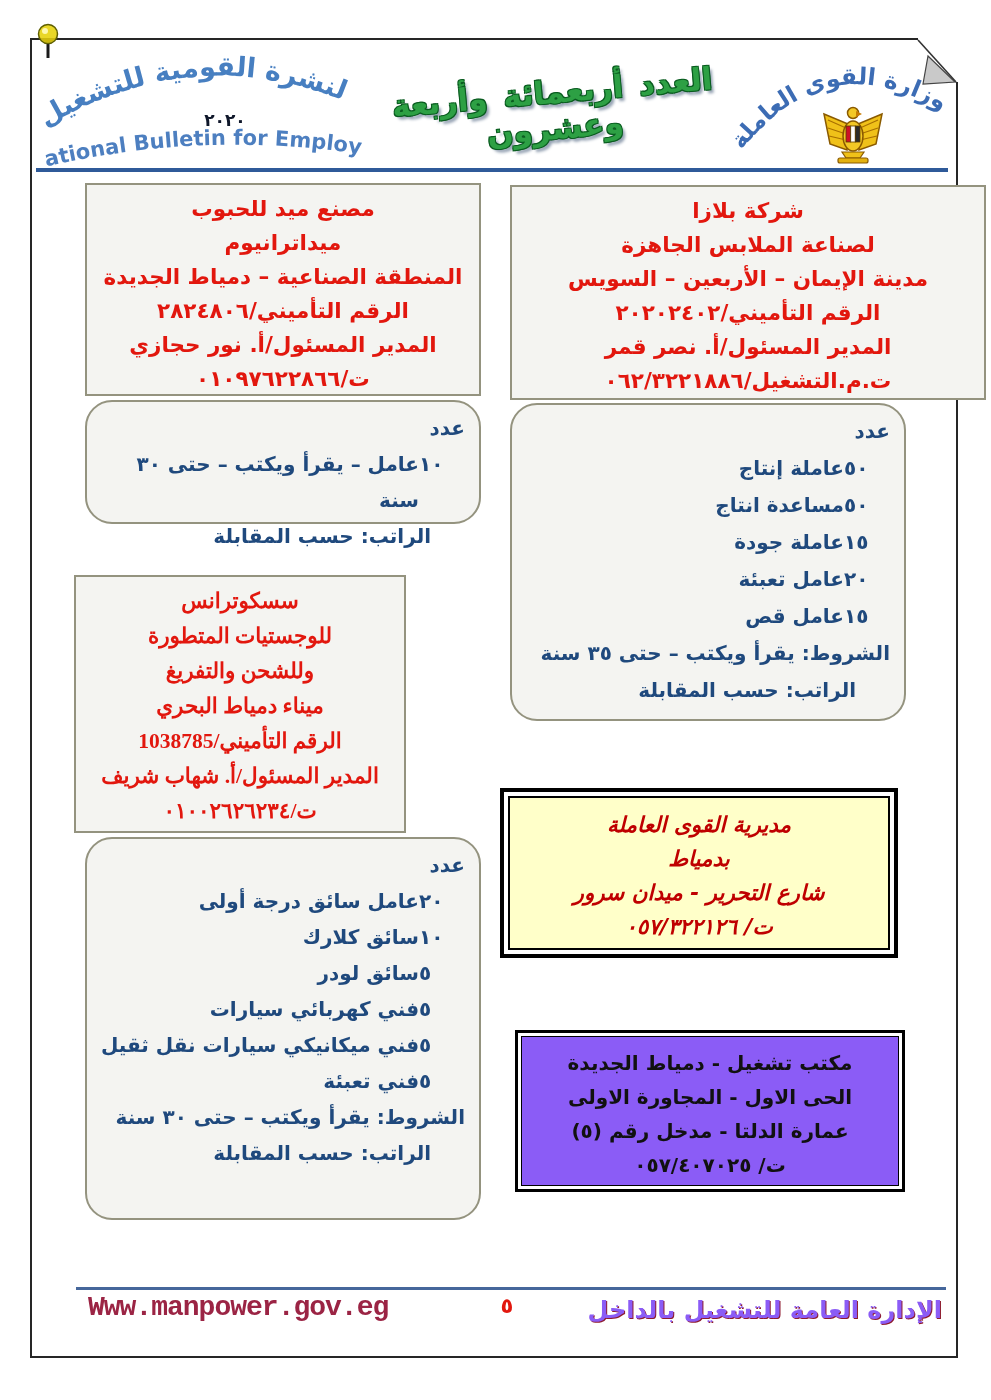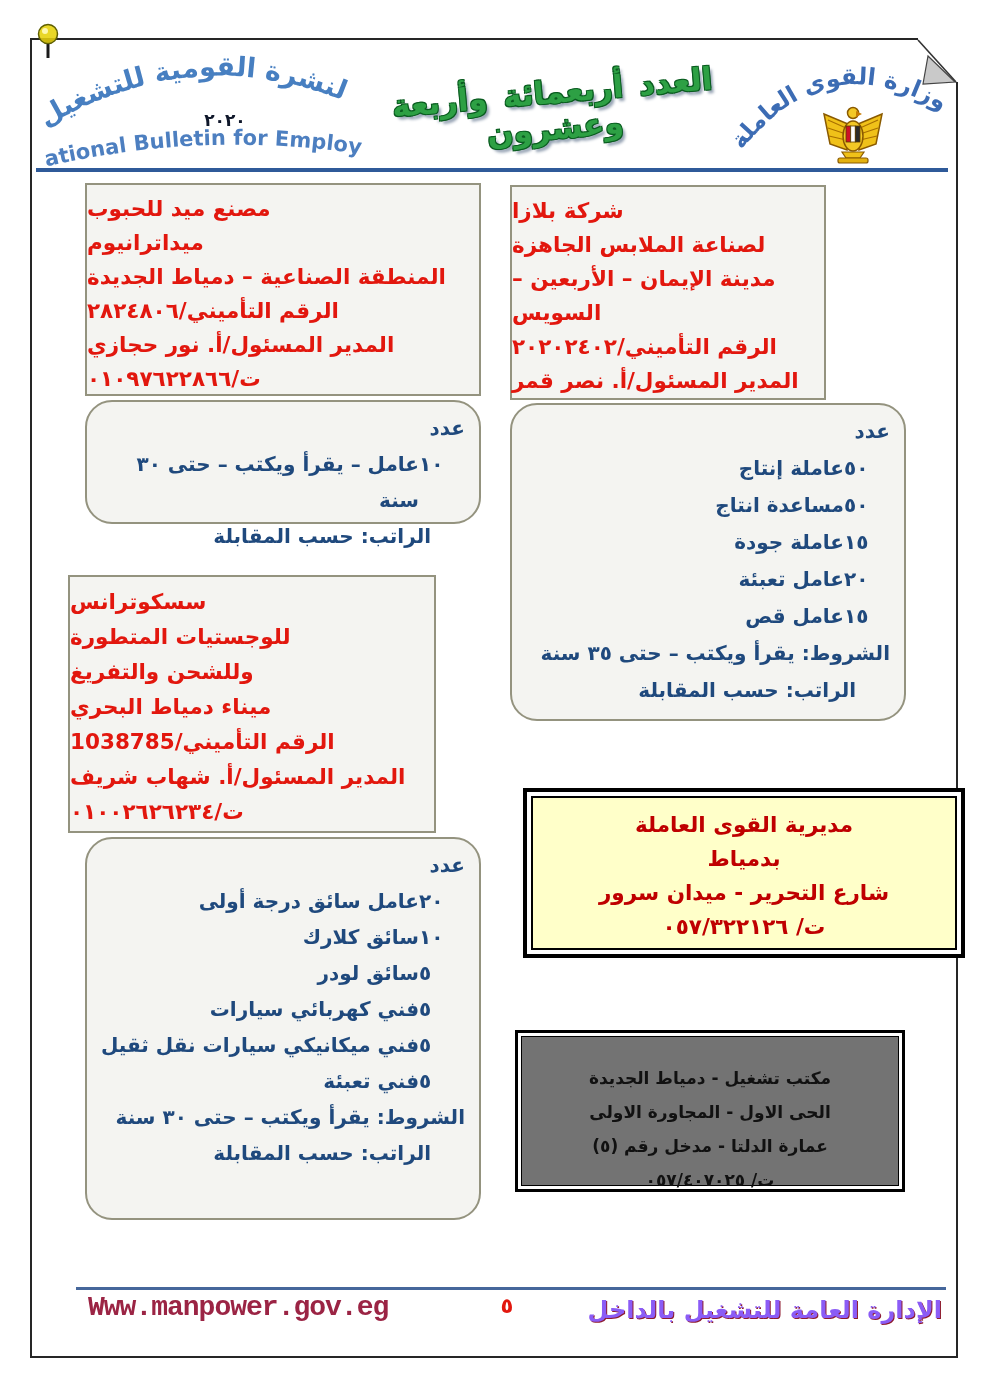--- a/index.html
+++ b/index.html
@@ -15,39 +15,39 @@
   .logo-year{position:absolute;left:118px;top:70px;width:150px;text-align:center;
              color:#0f172a;font-size:17px;font-weight:bold;letter-spacing:9px;}
   .issue-title{position:absolute;left:296px;top:34px;width:452px;height:80px;text-align:center;
                direction:rtl;color:#2da044;font-size:31px;font-weight:bold;word-spacing:5px;
                transform:rotate(-5deg);
                text-shadow:1px 1px 0 #0a5c20,-1px -1px 0 #0a5c20,1px -1px 0 #0a5c20,
                            -1px 1px 0 #0a5c20,3px 4px 3px #96a3b4;}
 
   
   .adbox{position:absolute;background:#f4f4f1;border:2px solid #94937f;box-sizing:border-box;}
-  .company{direction:rtl;text-align:left;color:#e2170e;font-weight:bold;font-size:21.5px;}
+  .company{direction:rtl;text-align:center;color:#e2170e;font-weight:bold;font-size:21.5px;}
   .company div{line-height:34px;}
   .co-l2 div{line-height:35px;}
   .company{padding-top:7px;}
   .jobs{direction:rtl;color:#1F497D;font-weight:bold;font-size:20px;padding:8px 14px 0 6px;border-radius:27px;}
   .jobs .hdr,.jobrow,.cond,.salary{line-height:36px;}
   .r1 .hdr,.r1 .jobrow,.r1 .cond,.r1 .salary{line-height:37px;}
   .jobrow{display:flex;}
   .cnt{width:46px;flex:none;text-align:left;}
   .salary{margin-right:34px;}
 
   
   .notice-outer{position:absolute;background:#fff;box-sizing:border-box;}
   .n1{border:4px solid #000;padding:4px;}
   .n2{border:3px solid #000;padding:3px;}
   .notice-inner{height:100%;box-sizing:border-box;direction:rtl;text-align:center;font-weight:bold;}
   .n1 .notice-inner{border:2px solid #000;background:#ffffc9;color:#bf0000;font-size:21.5px;padding-top:10px;}
   .n1 .notice-inner div{line-height:34px;}
-  .n2 .notice-inner{border:1.5px solid #000;background:#737373;color:#111;font-size:17px;padding-top:24px;}
+  .n2 .notice-inner{border:1.5px solid #000;background:#8b5cf6;color:#111;font-size:20px;padding-top:9px;}
   .n2 .notice-inner div{line-height:34px;}
 
   
   .ftr-divider{position:absolute;left:44px;top:1247px;width:870px;height:3px;background:#46679b;}
   .ftr-url{position:absolute;left:56px;top:1252px;color:#9b2444;font-weight:bold;font-size:28px;
            font-family:Liberation Mono, monospace;letter-spacing:-1px;}
   .ftr-page{position:absolute;left:450px;top:1254px;width:50px;text-align:center;
             color:#e2170e;font-size:21px;font-weight:bold;}
   .ftr-dept{position:absolute;right:14px;top:1256px;direction:rtl;color:#8b5cf6;font-size:24px;
             font-weight:bold;text-shadow:1px 1px 0 #8e1b2e;}
@@ -112,21 +112,21 @@
 
     <div class="adbox jobs" style="left:53px;top:360px;width:396px;height:124px;">
       <div class="hdr">عدد</div>
       <div class="jobrow">
         <span class="cnt">١٠</span>
         <span>عامل – يقرأ ويكتب – حتى ٣٠ سنة</span>
       </div>
       <div class="salary">الراتب: حسب المقابلة</div>
     </div>
 
-    <div class="adbox company co-l2" style="left:36px;top:535px;width:368px;height:258px;">
+    <div class="adbox company co-l2" style="left:42px;top:535px;width:332px;height:258px;font-family:Liberation Serif, serif;">
       <div>سسكوترانس</div>
       <div>للوجستيات المتطورة</div>
       <div>وللشحن والتفريغ</div>
       <div>ميناء دمياط البحري</div>
       <div>الرقم التأميني/1038785</div>
       <div>المدير المسئول/أ. شهاب شريف</div>
       <div>ت/٠١٠٠٢٦٢٦٢٣٤</div>
     </div>
 
     <div class="adbox jobs" style="left:53px;top:797px;width:396px;height:383px;">
@@ -152,21 +152,21 @@
         <span>فني ميكانيكي سيارات نقل ثقيل</span>
       </div>
       <div class="jobrow">
         <span class="cnt">٥</span>
         <span>فني تعبئة</span>
       </div>
       <div class="cond">الشروط: يقرأ ويكتب – حتى ٣٠ سنة</div>
       <div class="salary">الراتب: حسب المقابلة</div>
     </div>
 
-    <div class="adbox company" style="left:478px;top:145px;width:316px;height:215px;">
+    <div class="adbox company" style="left:478px;top:145px;width:476px;height:215px;">
       <div>شركة بلازا</div>
       <div>لصناعة الملابس الجاهزة</div>
       <div>مدينة الإيمان – الأربعين – السويس</div>
       <div>الرقم التأميني/٢٠٢٠٢٤٠٢</div>
       <div>المدير المسئول/أ. نصر قمر</div>
       <div>ت.م.التشغيل/٠٦٢/٣٢٢١٨٨٦</div>
     </div>
 
     <div class="adbox jobs r1" style="left:478px;top:363px;width:396px;height:318px;">
       <div class="hdr">عدد</div>
@@ -187,21 +187,21 @@
         <span>عامل تعبئة</span>
       </div>
       <div class="jobrow">
         <span class="cnt">١٥</span>
         <span>عامل قص</span>
       </div>
       <div class="cond">الشروط: يقرأ ويكتب – حتى ٣٥ سنة</div>
       <div class="salary">الراتب: حسب المقابلة</div>
     </div>
 
-    <div class="notice-outer n1" style="left:491px;top:748px;width:442px;height:170px;">
+    <div class="notice-outer n1" style="left:468px;top:748px;width:398px;height:170px;font-style:italic;">
       <div class="notice-inner">
         <div>مديرية القوى العاملة</div>
         <div>بدمياط</div>
         <div>شارع التحرير -  ميدان سرور</div>
         <div>ت/ ٠٥٧/٣٢٢١٢٦</div>
       </div>
     </div>
 
     <div class="notice-outer n2" style="left:483px;top:990px;width:390px;height:162px;">
       <div class="notice-inner">

